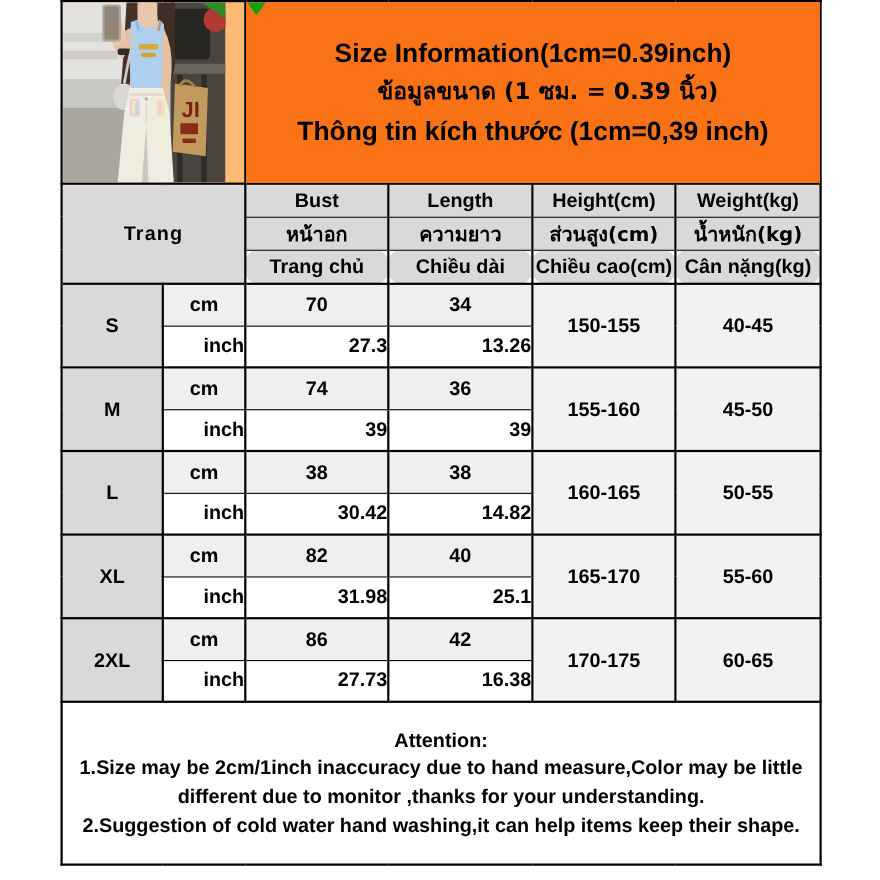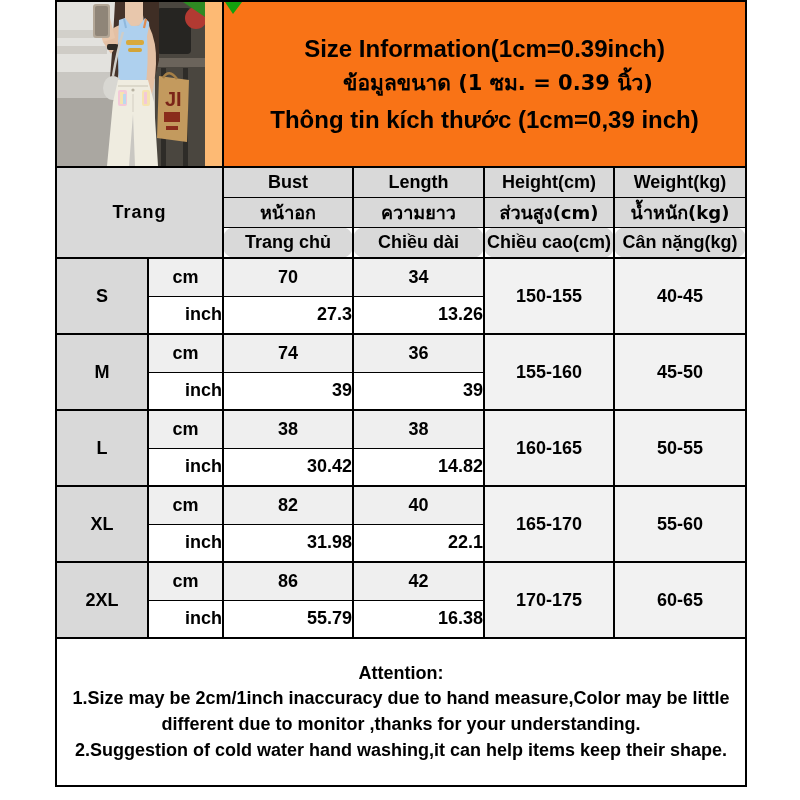--- a/index.html
+++ b/index.html
@@ -179,34 +179,34 @@
       <td class="bg-gray size-cell" rowspan="2">XL</td>
       <td class="bg-light unit-cell thin-b">cm</td>
       <td class="bg-light thin-b">82</td>
       <td class="bg-light thin-b">40</td>
       <td class="bg-lighter" rowspan="2">165-170</td>
       <td class="bg-lighter" rowspan="2">55-60</td>
     </tr>
     <tr class="inch-row" style="height:38px">
       <td class="unit-cell">inch</td>
       <td>31.98</td>
-      <td>22.1</td>
+      <td>25.1</td>
     </tr>
 
     <tr class="cm-row" style="height:38px">
       <td class="bg-gray size-cell" rowspan="2">2XL</td>
       <td class="bg-light unit-cell thin-b">cm</td>
       <td class="bg-light thin-b">86</td>
       <td class="bg-light thin-b">42</td>
       <td class="bg-lighter" rowspan="2">170-175</td>
       <td class="bg-lighter" rowspan="2">60-65</td>
     </tr>
     <tr class="inch-row" style="height:38px">
       <td class="unit-cell">inch</td>
-      <td>55.79</td>
+      <td>27.73</td>
       <td>16.38</td>
     </tr>
 
     <tr>
       <td class="attention-cell" colspan="6">
         <div>Attention:</div>
         <div>1.Size may be 2cm/1inch inaccuracy due to hand measure,Color may be little different due to monitor ,thanks for your understanding.</div>
         <div>2.Suggestion of cold water hand washing,it can help items keep their shape.</div>
       </td>
     </tr>

